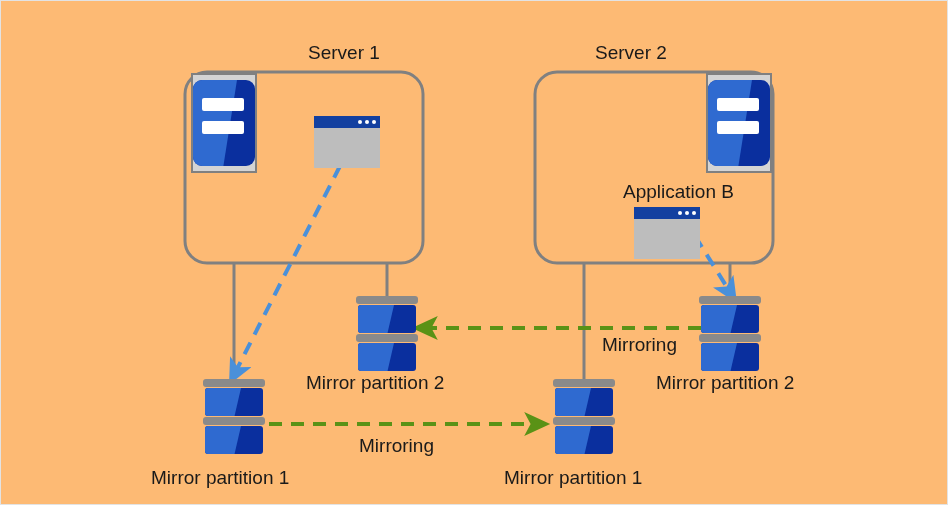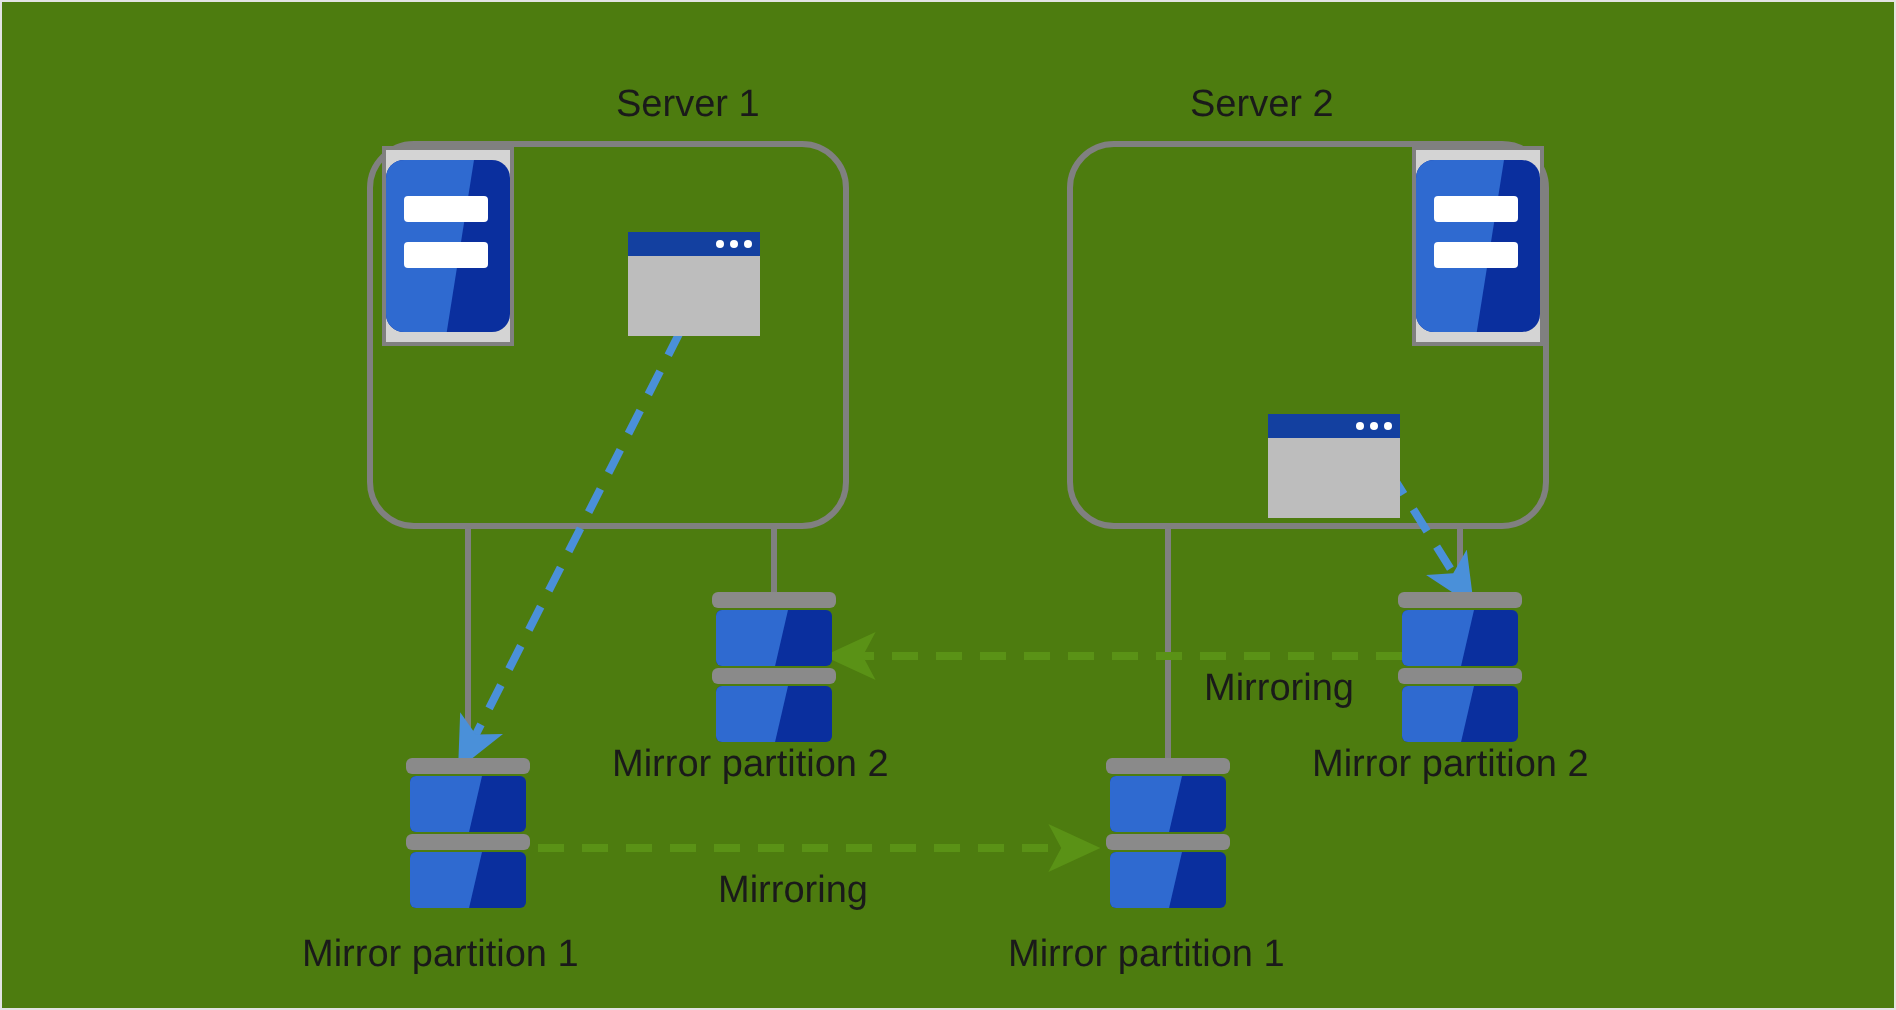--- a/index.html
+++ b/index.html
@@ -1,20 +1,20 @@
 <!DOCTYPE html>
 <html><head>
 <meta charset="utf-8">
 <style>
   html,body{margin:0;padding:0;background:#ffffff;}
   body{font-family:"Liberation Sans", sans-serif;}
   #canvas{
     position:relative;
     width:948px;height:505px;
-    background:#4d7c0f;
+    background:#fdba74;
     border:1px solid #e3e3e3;
     box-sizing:border-box;
     overflow:hidden;
   }
   #svg-layer{position:absolute;left:0;top:0;width:948px;height:505px;}
 
   .label{
     position:absolute;
     color:#1a1a1a;
     font-size:19px;
@@ -167,20 +167,21 @@
 
   <div class="label" style="left:594px;top:41px;text-align:right;">Server 2</div>
 
   <div class="server-icon" style="left:705px;top:72px;width:66px;height:100px;">
     <div class="tower">
       <div class="bar b1"></div>
       <div class="bar b2"></div>
     </div>
   </div>
 
+  <div class="label" style="left:622px;top:180px;">Application B</div>
 
   <div class="app-icon" style="left:633px;top:206px;">
     <div class="titlebar">
       <span class="dot d1"></span>
       <span class="dot d2"></span>
       <span class="dot d3"></span>
     </div>
     <div class="body"></div>
   </div>
 

